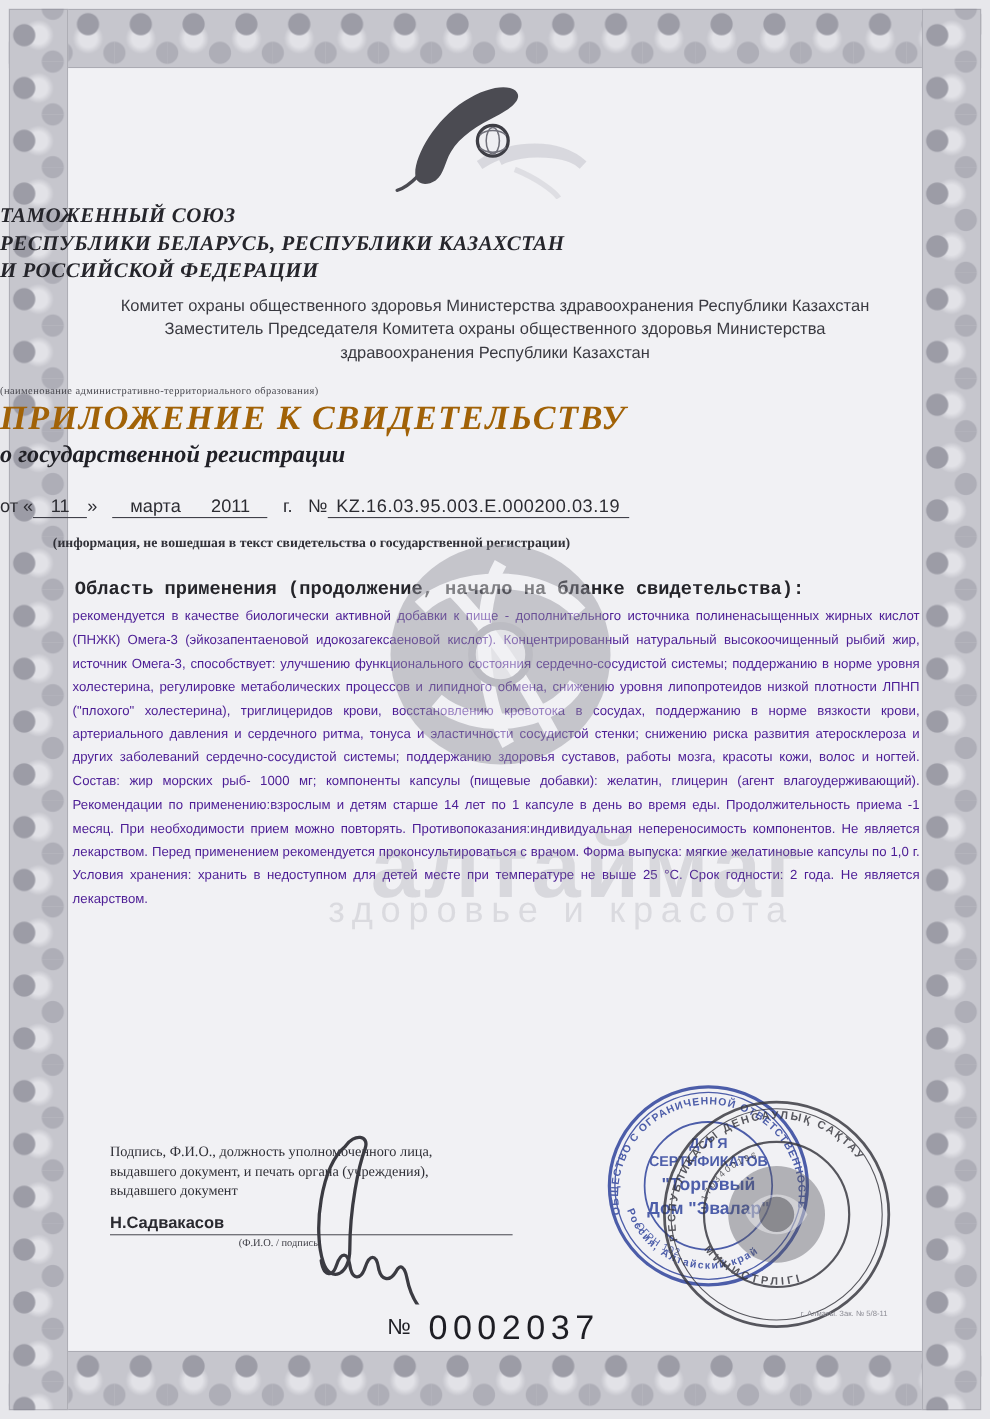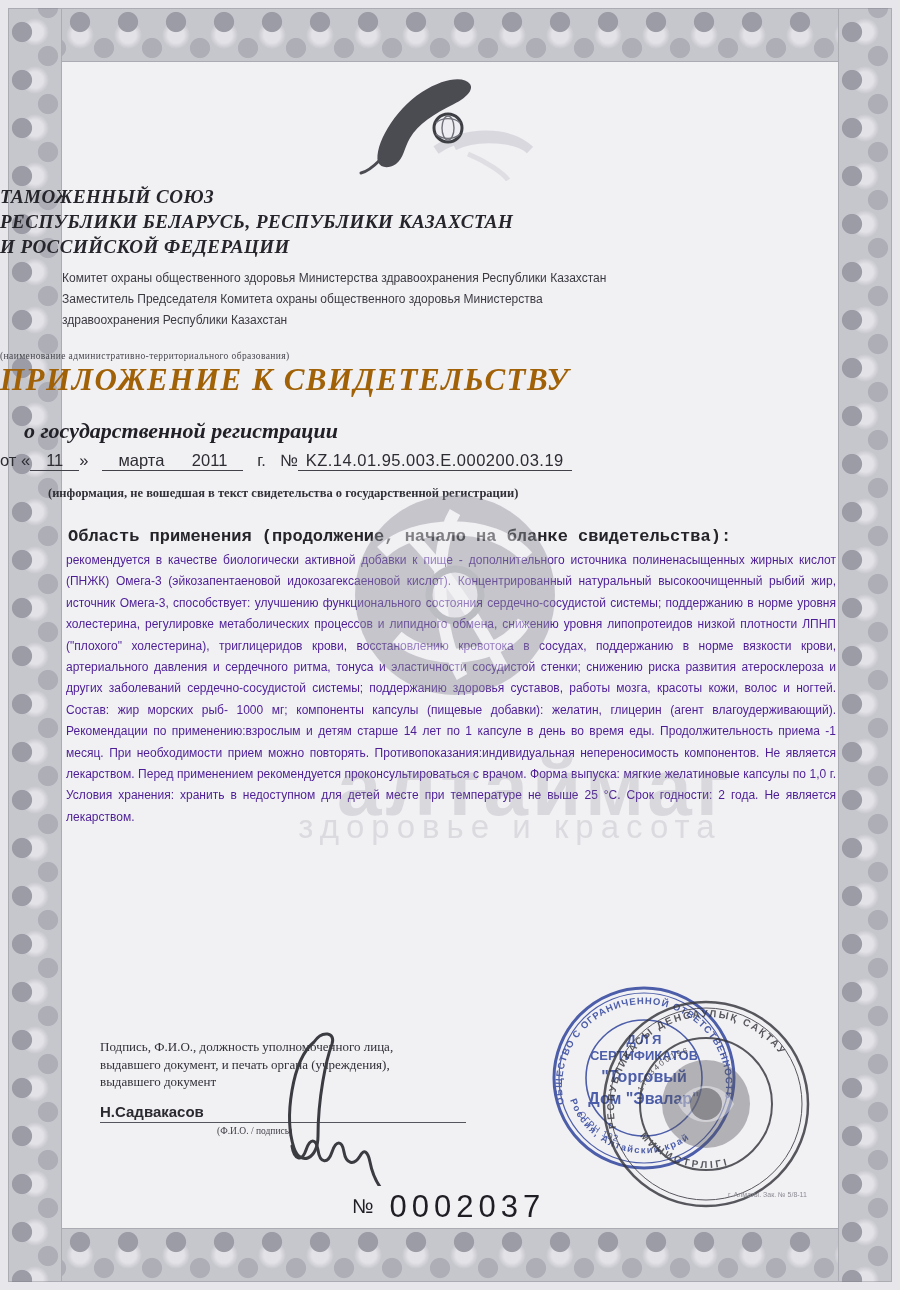--- a/index.html
+++ b/index.html
@@ -31,24 +31,24 @@
       radial-gradient(circle 20px at 27px 24px,#e2e2e7 40%,transparent 70%);
     background-size:54px 48px;
   }
   .paper{position:absolute;inset:62px;background:#f1f1f4;}
 
   .abs{position:absolute;}
   .serif{font-family:"Liberation Serif",serif;}
   .center{left:0;right:0;text-align:left;}
 
   .union{top:184px;font-weight:bold;font-style:italic;font-size:19px;line-height:25px;color:#25252b;letter-spacing:.5px;}
-  .committee{top:268px;left:62px;right:62px;text-align:left;font-size:12px;line-height:21px;color:#3a3a41;}
+  .committee{top:268px;left:62px;right:62px;text-align:center;font-size:15px;line-height:21px;color:#3a3a41;}
   .terr-cap{top:351px;font-size:9.5px;color:#46464d;letter-spacing:.4px;}
   .title{top:362px;font-weight:bold;font-style:italic;font-size:31px;letter-spacing:1.5px;color:#a16207;}
-  .subtitle{top:418px;font-weight:bold;font-style:italic;font-size:22px;color:#202026;padding-left:24px;}
+  .subtitle{top:400px;font-weight:bold;font-style:italic;font-size:22px;color:#202026;}
 
   .daterow{top:451px;font-size:16.5px;color:#2c2c32;}
   .daterow .u{border-bottom:1.5px solid #41414a;padding:0 16px;display:inline-block;}
   .daterow .num{letter-spacing:.5px;padding:0 8px;}
   .daterow .gap{display:inline-block;width:14px;}
 
   .info-cap{top:486px;font-weight:bold;font-size:12.5px;color:#303037;margin-left:48px;}
 
   .scope-h{top:527px;left:68px;font-weight:bold;font-size:17px;color:#242429;font-family:Liberation Mono, monospace;}
   .scope-t{top:550px;left:66px;width:770px;font-size:12px;line-height:21.4px;text-align:justify;color:#4c1d95;}
@@ -103,21 +103,21 @@
     <div>Комитет охраны общественного здоровья Министерства здравоохранения Республики Казахстан</div>
     <div>Заместитель Председателя Комитета охраны общественного здоровья Министерства</div>
     <div>здравоохранения Республики Казахстан</div>
   </div>
 
   <div class="abs center serif terr-cap">(наименование административно-территориального образования)</div>
   <div class="abs center serif title">ПРИЛОЖЕНИЕ К СВИДЕТЕЛЬСТВУ</div>
   <div class="abs center serif subtitle">о государственной регистрации</div>
 
   <div class="abs center daterow">
-    <span>от «</span><span class="u">11</span><span>»</span><span class="gap"></span><span class="u" style="white-space:pre;">марта      2011</span><span class="gap"></span><span>г.</span><span class="gap"></span><span>№</span><span class="u num">KZ.14.01.95.003.E.000200.03.19</span>
+    <span>от «</span><span class="u">11</span><span>»</span><span class="gap"></span><span class="u" style="white-space:pre;">марта      2011</span><span class="gap"></span><span>г.</span><span class="gap"></span><span>№</span><span class="u num">KZ.16.03.95.003.E.000200.03.19</span>
   </div>
 
   <div class="abs center serif info-cap">(информация, не вошедшая в текст свидетельства о государственной регистрации)</div>
 
   <div class="abs scope-h">Область применения (продолжение, начало на бланке свидетельства):</div>
   <div class="abs scope-t">рекомендуется в качестве биологически активной добавки к пище - дополнительного источника полиненасыщенных жирных кислот (ПНЖК) Омега-3 (эйкозапентаеновой идокозагексаеновой кислот). Концентрированный натуральный высокоочищенный рыбий жир, источник Омега-3, способствует: улучшению функционального состояния сердечно-сосудистой системы; поддержанию в норме уровня холестерина, регулировке метаболических процессов и липидного обмена, снижению уровня липопротеидов низкой плотности ЛПНП ("плохого" холестерина), триглицеридов крови, восстановлению кровотока в сосудах, поддержанию в норме вязкости крови, артериального давления и сердечного ритма, тонуса и эластичности сосудистой стенки; снижению риска развития атеросклероза и других заболеваний сердечно-сосудистой системы; поддержанию здоровья суставов, работы мозга, красоты кожи, волос и ногтей. Состав: жир морских рыб- 1000 мг; компоненты капсулы (пищевые добавки): желатин, глицерин (агент влагоудерживающий). Рекомендации по применению:взрослым и детям старше 14 лет по 1 капсуле в день во время еды. Продолжительность приема -1 месяц. При необходимости прием можно повторять. Противопоказания:индивидуальная непереносимость компонентов. Не является лекарством. Перед применением рекомендуется проконсультироваться с врачом. Форма выпуска: мягкие желатиновые капсулы по 1,0 г. Условия хранения: хранить в недоступном для детей месте при температуре не выше 25 °С. Срок годности: 2 года. Не является лекарством.</div>
 
   <div class="abs wm" style="left:352px;top:492px;width:206px;height:206px;opacity:.45;">
     <svg width="206" height="206" viewBox="0 0 206 206">
       <circle cx="103" cy="103" r="100" fill="#90909a"></circle>

